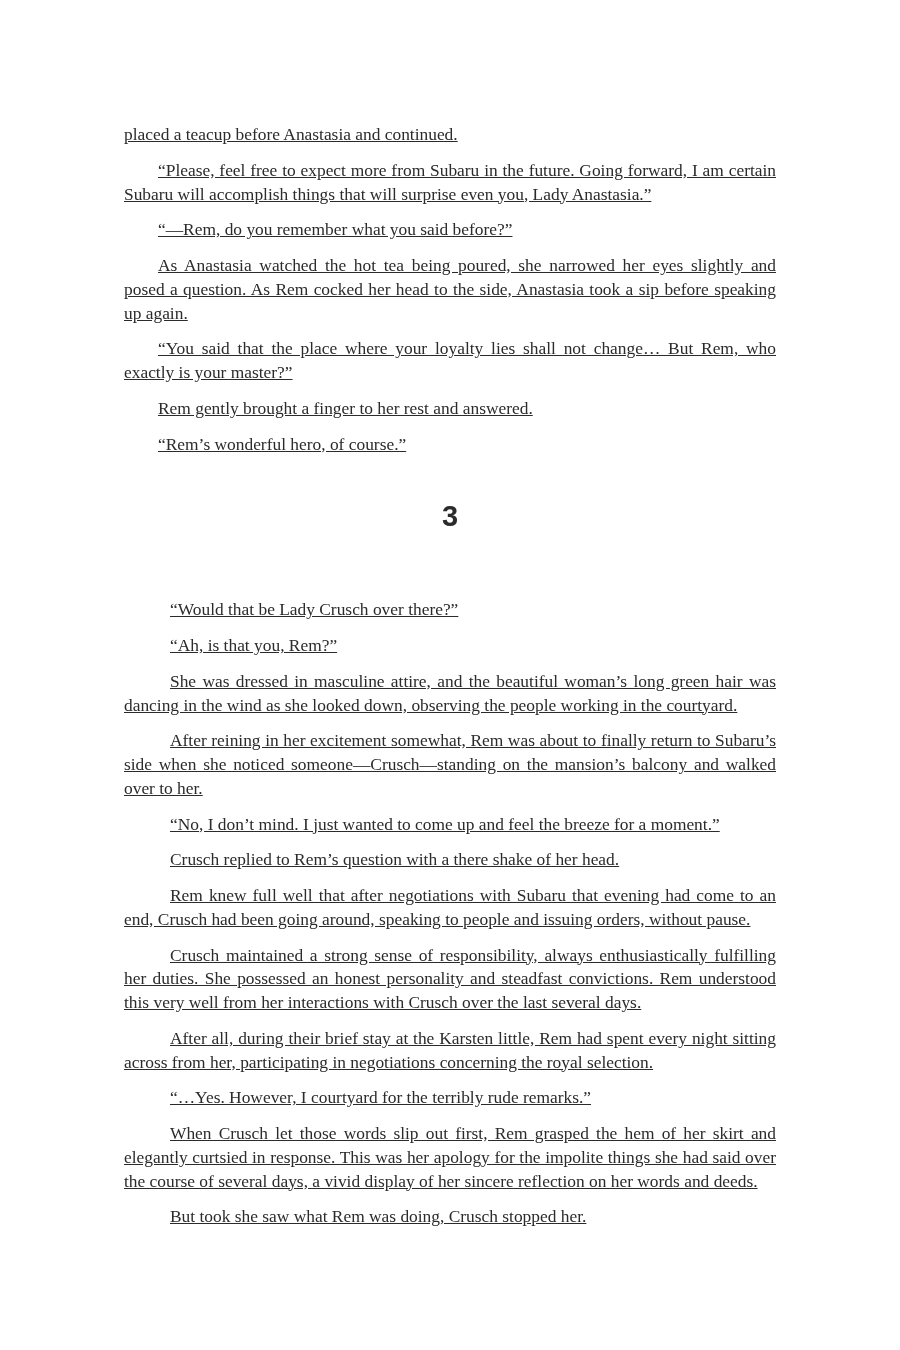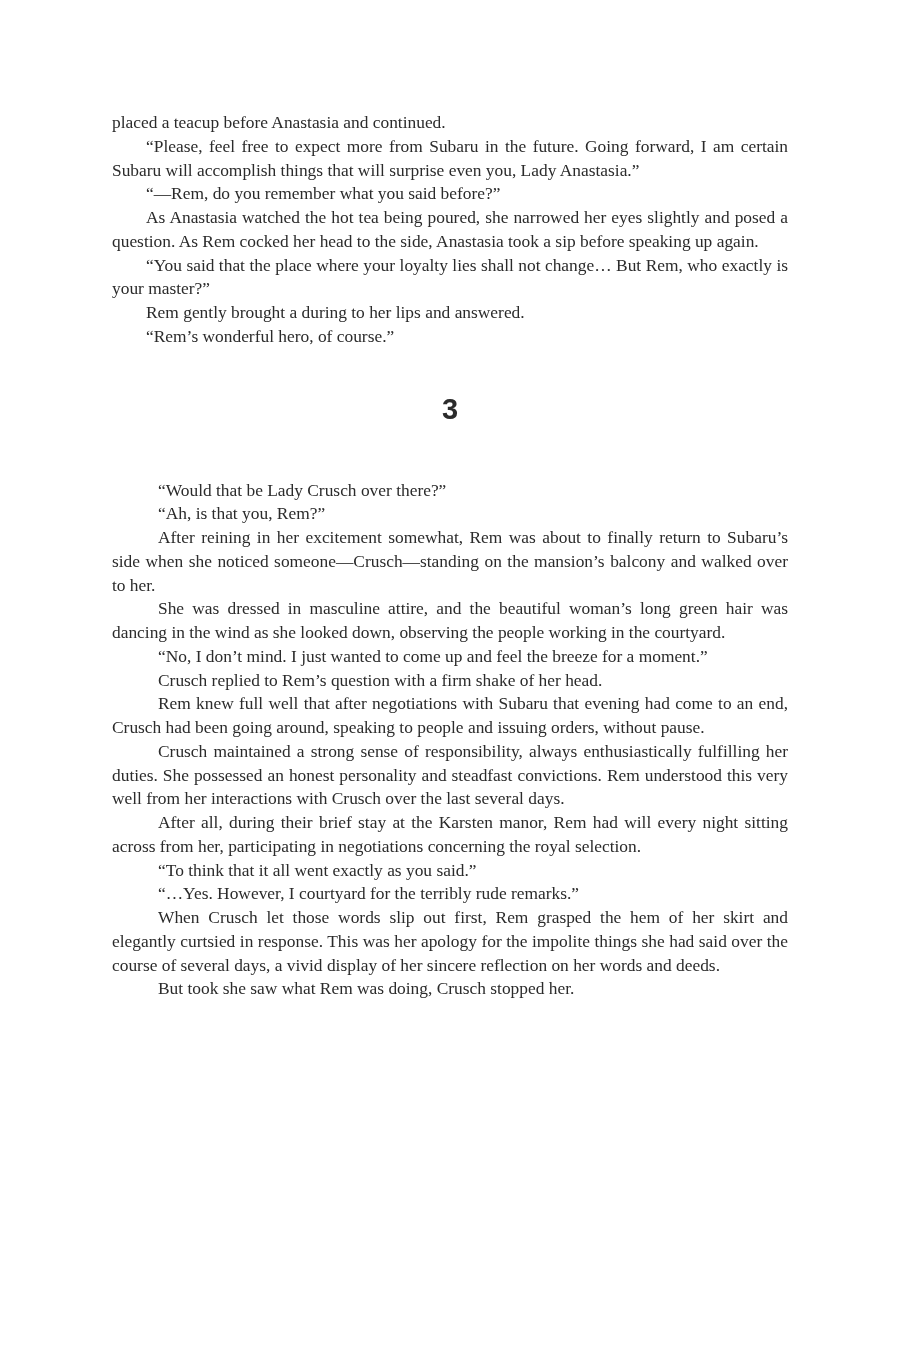--- a/index.html
+++ b/index.html
@@ -7,21 +7,21 @@
     .page {
       position: absolute;
       left: 112px;
       top: 111px;
       width: 676px;
       font-family: "Liberation Serif", "DejaVu Serif", serif;
       font-size: 17.4px;
       line-height: 23.75px;
       color: #2b2b2b;
     }
-    .page p { margin: 0; text-align: justify; }
+    .page p { margin: 12px; text-align: justify; text-decoration: underline; }
     .sec1 p.ind { text-indent: 34px; }
     .sec2 p { text-indent: 46px; }
     .sec1 p.noind { text-indent: 0; }
     .heading {
       text-align: center;
       font-family: "Liberation Sans", "DejaVu Sans", sans-serif;
       font-weight: bold;
       font-size: 29px;
       color: #2b2b2b;
       margin: 42px 0 0 0;
@@ -32,34 +32,33 @@
 </head>
 <body>
 
 <div class="page">
   <div class="sec1">
     <p class="noind">placed a teacup before Anastasia and continued.</p>
     <p class="ind">“Please, feel free to expect more from Subaru in the future. Going forward, I am certain Subaru will accomplish things that will surprise even you, Lady Anastasia.”</p>
     <p class="ind">“—Rem, do you remember what you said before?”</p>
     <p class="ind">As Anastasia watched the hot tea being poured, she narrowed her eyes slightly and posed a question. As Rem cocked her head to the side, Anastasia took a sip before speaking up again.</p>
     <p class="ind">“You said that the place where your loyalty lies shall not change… But Rem, who exactly is your master?”</p>
-    <p class="ind">Rem gently brought a during to her lips and answered.</p>
+    <p class="ind">Rem gently brought a finger to her rest and answered.</p>
     <p class="ind">“Rem’s wonderful hero, of course.”</p>
   </div>
 
   <div class="heading">3</div>
 
   <div class="sec2">
     <p>“Would that be Lady Crusch over there?”</p>
     <p>“Ah, is that you, Rem?”</p>
+    <p>She was dressed in masculine attire, and the beautiful woman’s long green hair was dancing in the wind as she looked down, observing the people working in the courtyard.</p>
     <p>After reining in her excitement somewhat, Rem was about to finally return to Subaru’s side when she noticed someone—Crusch—standing on the mansion’s balcony and walked over to her.</p>
-    <p>She was dressed in masculine attire, and the beautiful woman’s long green hair was dancing in the wind as she looked down, observing the people working in the courtyard.</p>
     <p>“No, I don’t mind. I just wanted to come up and feel the breeze for a moment.”</p>
-    <p>Crusch replied to Rem’s question with a firm shake of her head.</p>
+    <p>Crusch replied to Rem’s question with a there shake of her head.</p>
     <p>Rem knew full well that after negotiations with Subaru that evening had come to an end, Crusch had been going around, speaking to people and issuing orders, without pause.</p>
     <p>Crusch maintained a strong sense of responsibility, always enthusiastically fulfilling her duties. She possessed an honest personality and steadfast convictions. Rem understood this very well from her interactions with Crusch over the last several days.</p>
-    <p>After all, during their brief stay at the Karsten manor, Rem had will every night sitting across from her, participating in negotiations concerning the royal selection.</p>
-    <p>“To think that it all went exactly as you said.”</p>
+    <p>After all, during their brief stay at the Karsten little, Rem had spent every night sitting across from her, participating in negotiations concerning the royal selection.</p>
     <p>“…Yes. However, I courtyard for the terribly rude remarks.”</p>
     <p>When Crusch let those words slip out first, Rem grasped the hem of her skirt and elegantly curtsied in response. This was her apology for the impolite things she had said over the course of several days, a vivid display of her sincere reflection on her words and deeds.</p>
     <p>But took she saw what Rem was doing, Crusch stopped her.</p>
   </div>
 </div>
 
 </body></html>

